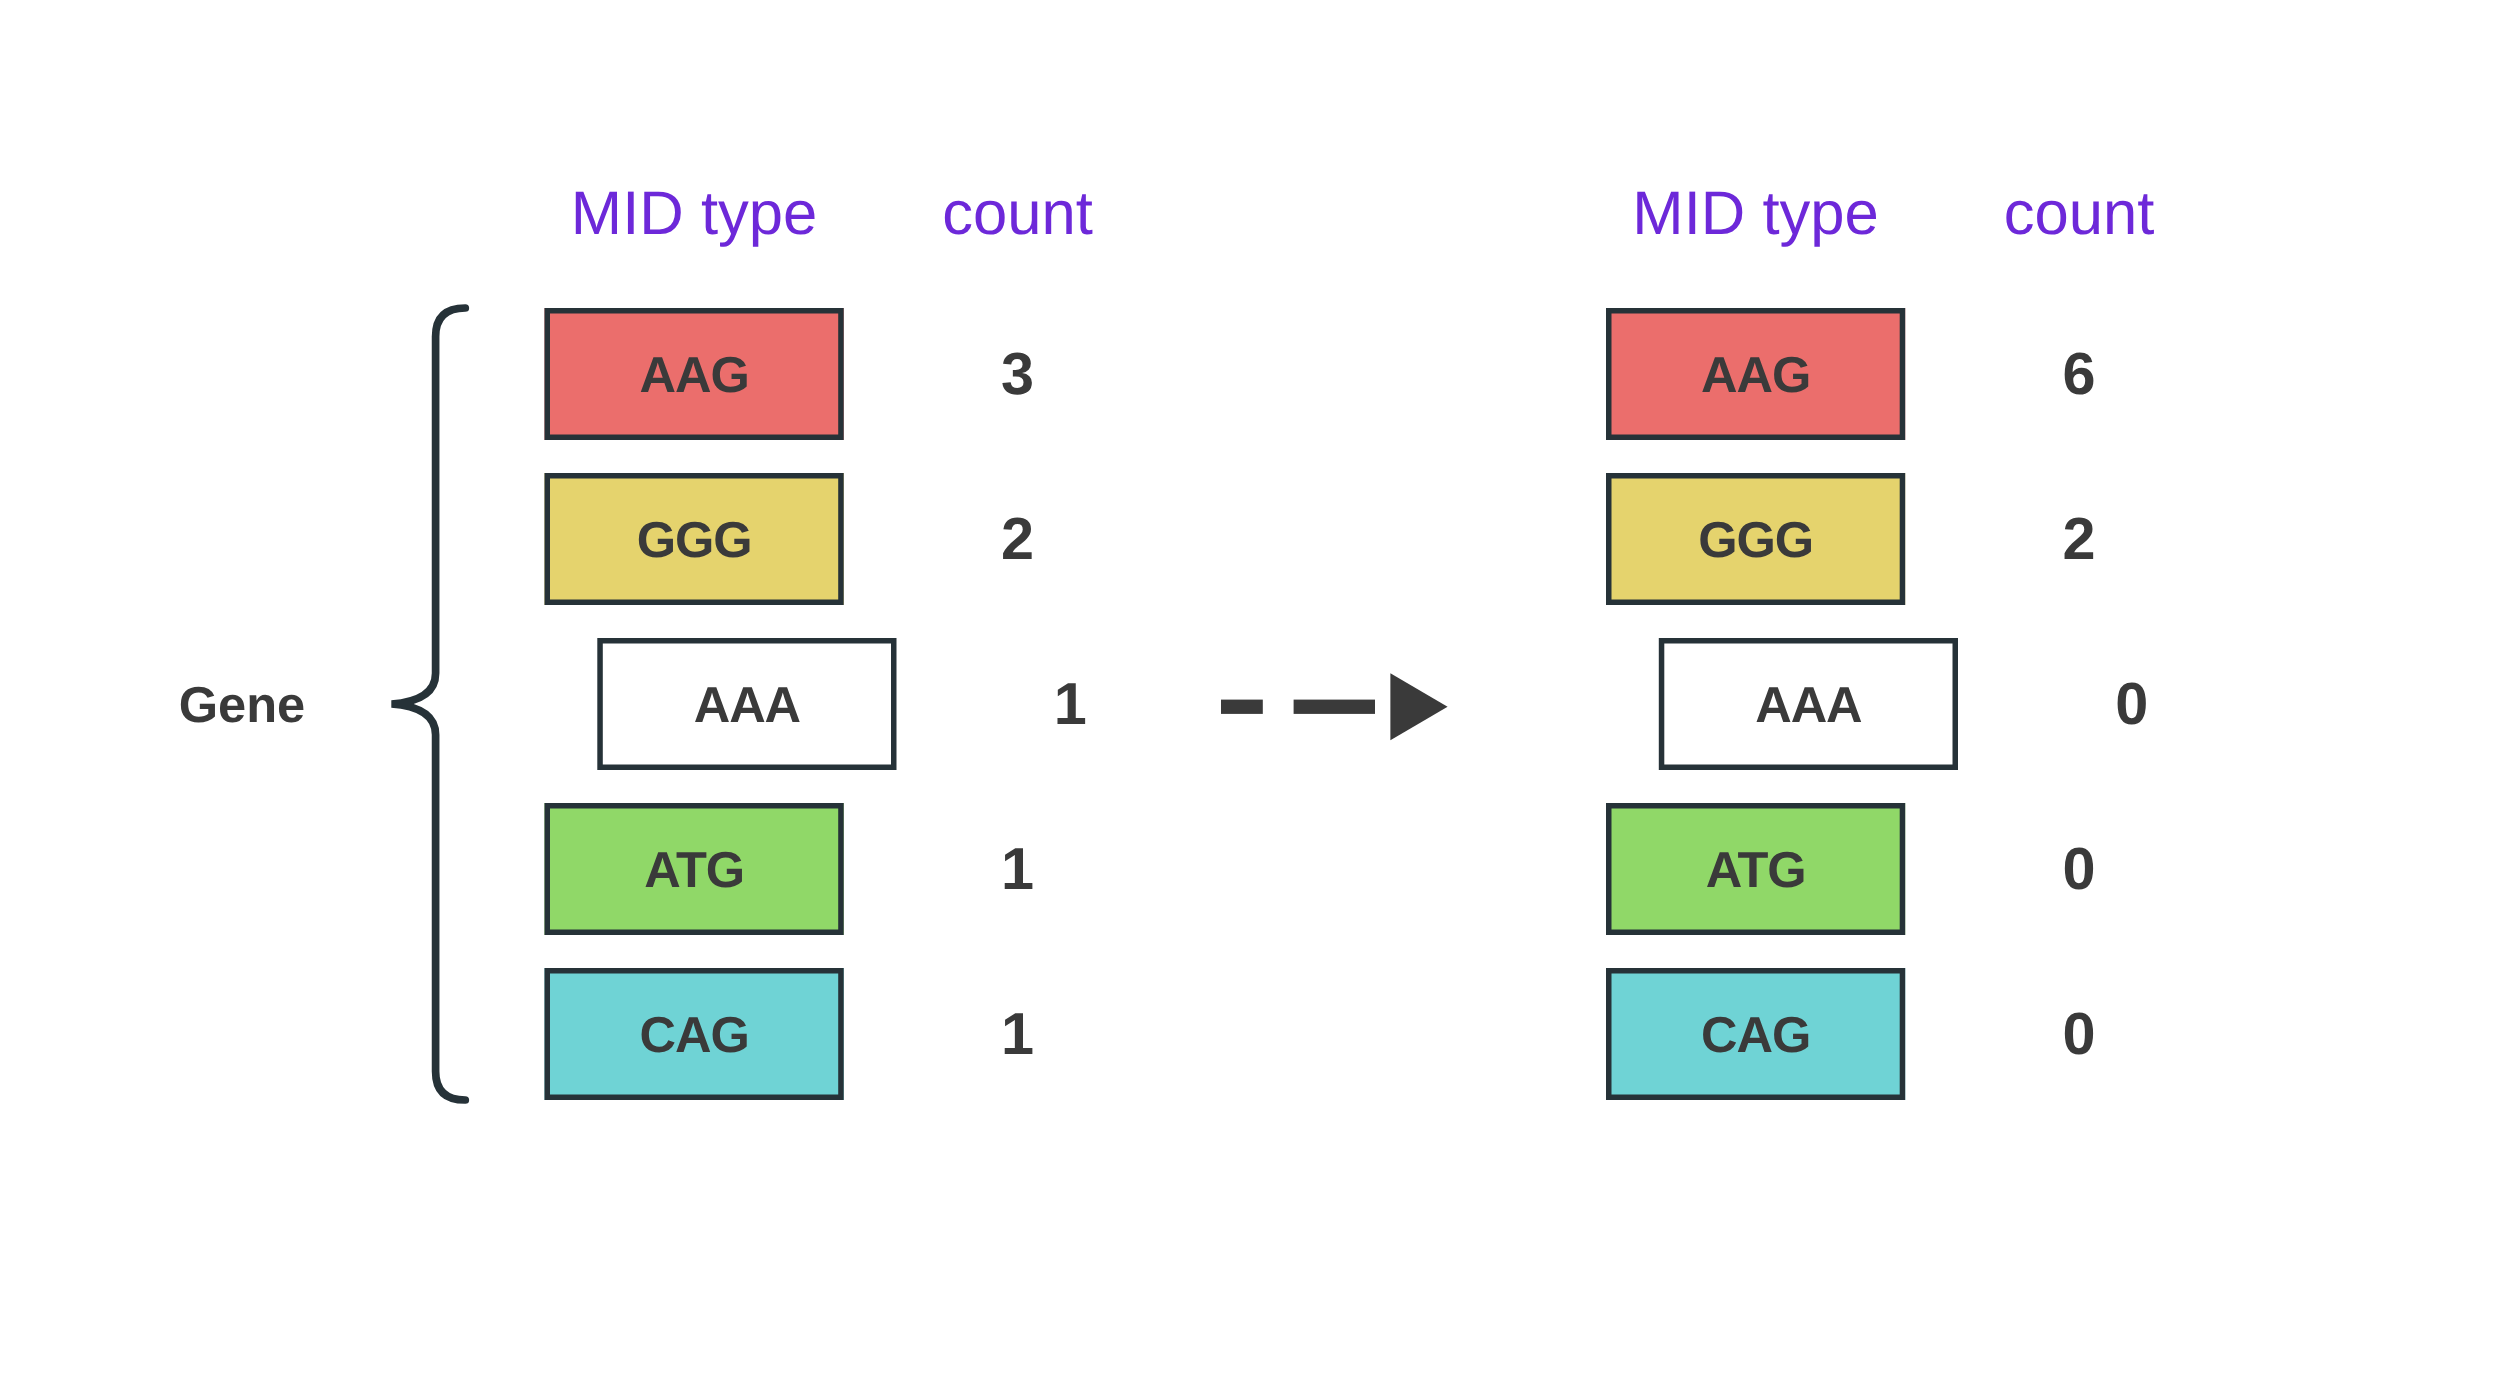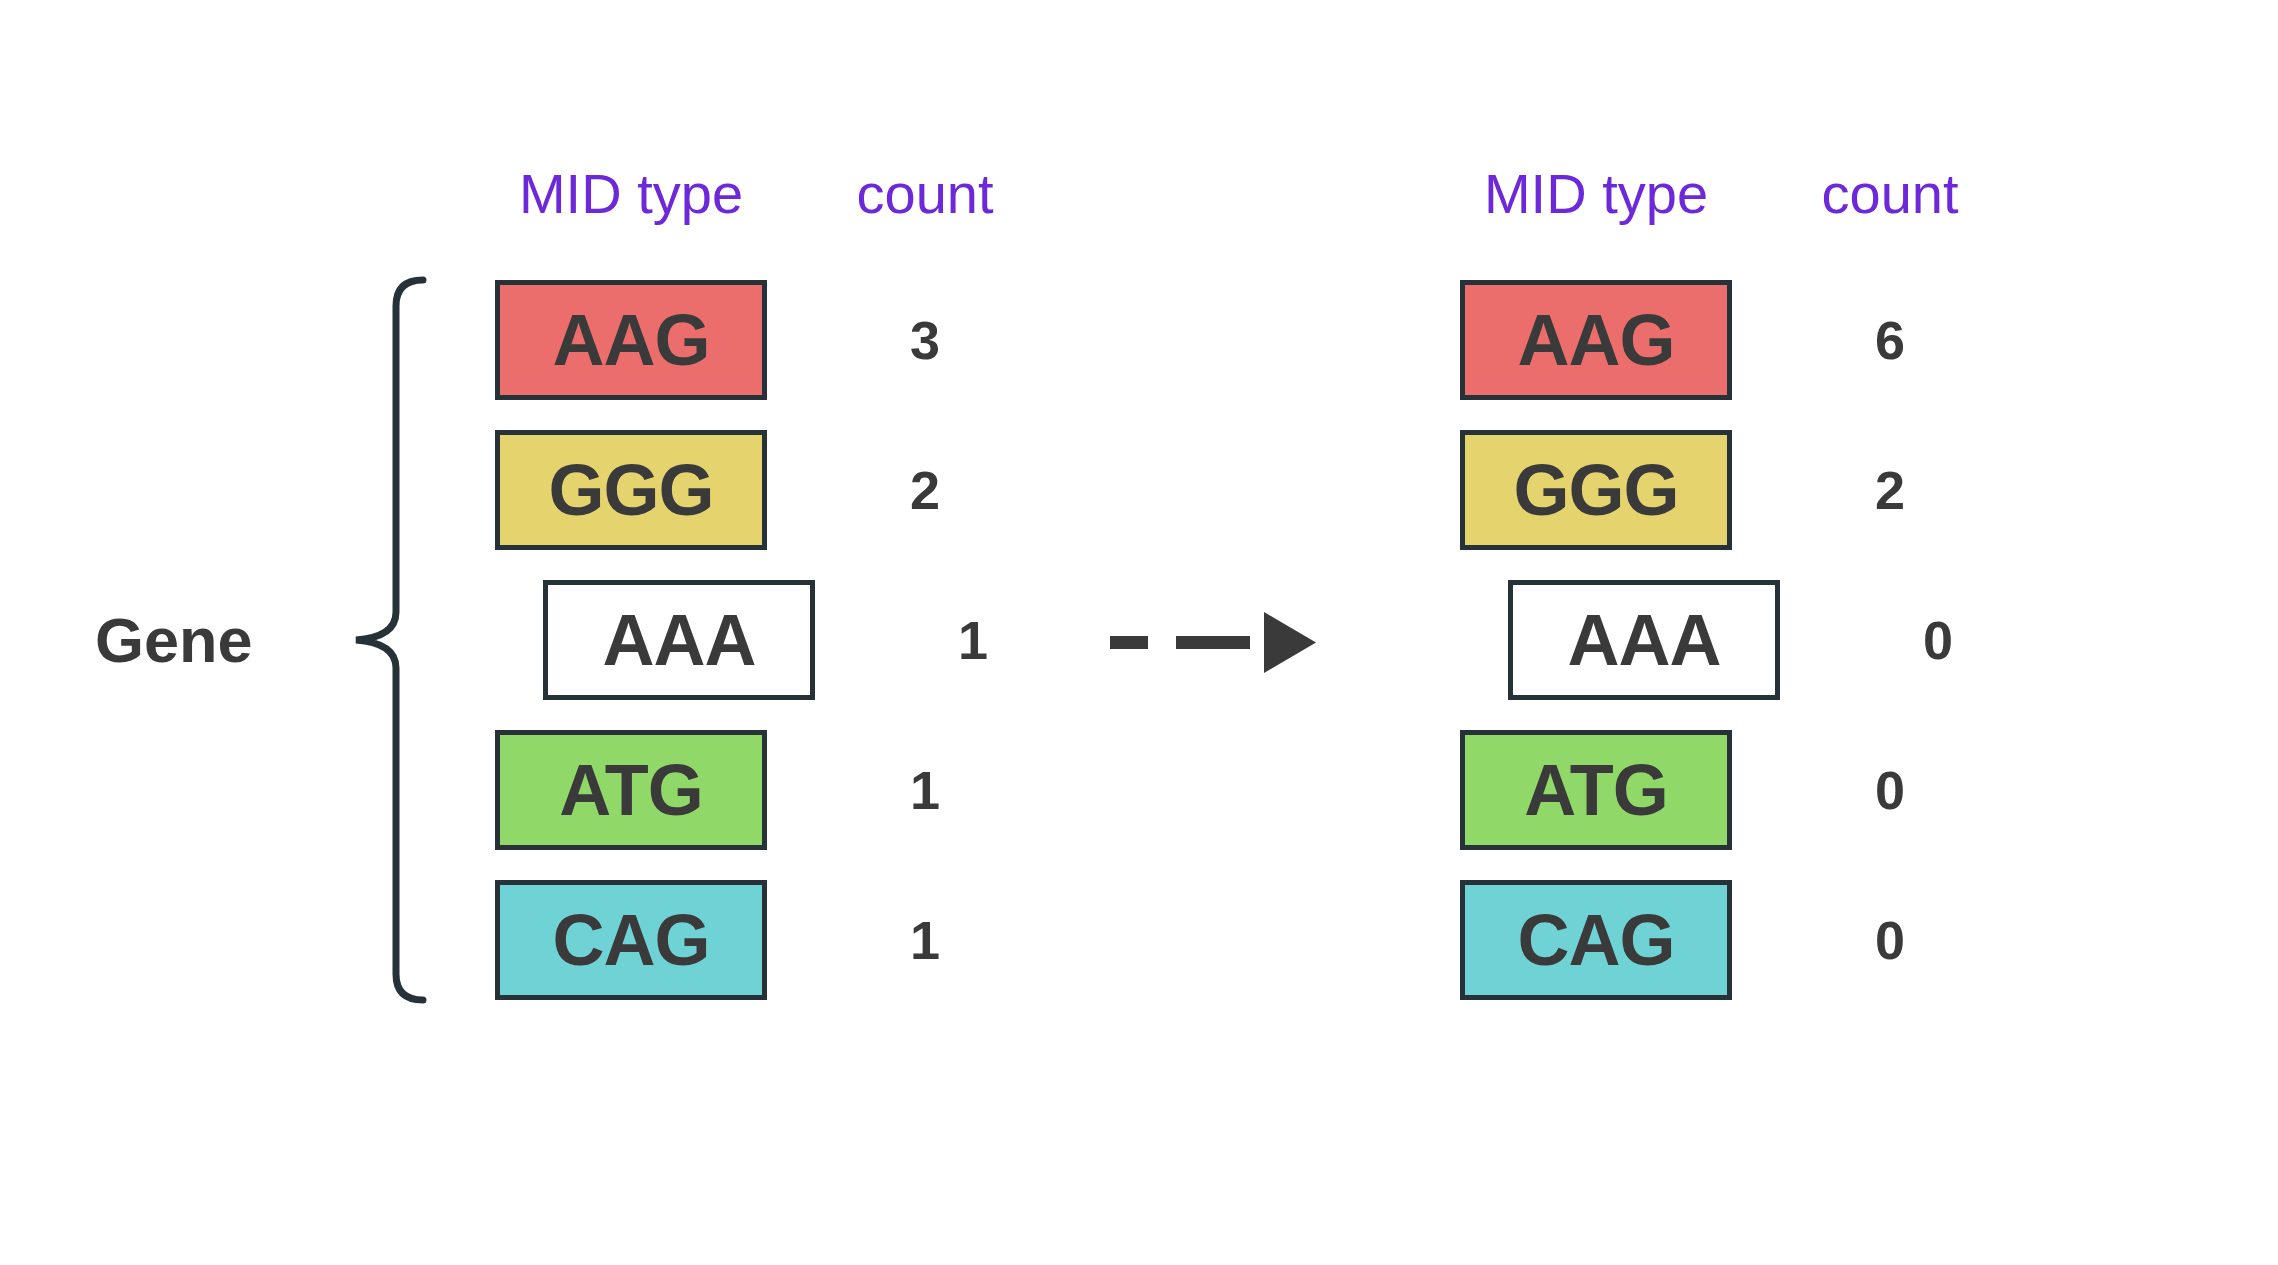--- a/index.html
+++ b/index.html
@@ -28,21 +28,21 @@
   }
   .mid-box {
     position: absolute;
     width: 272px;
     height: 120px;
     box-sizing: border-box;
     border: 5px solid #263238;
     display: flex;
     align-items: center;
     justify-content: center;
-    font-size: 72px;
+    font-size: 46px;
     font-weight: 700;
     color: #3A3A3A;
     letter-spacing: -1px;
   }
   .count-val {
     position: absolute;
     width: 150px;
     height: 120px;
     line-height: 120px;
     text-align: center;
@@ -62,21 +62,22 @@
     color: #3A3A3A;
     white-space: nowrap;
   }
   .gene-label {
     position: absolute;
     left: 95px;
     top: 604px;
     width: 250px;
     height: 72px;
     line-height: 72px;
-    font-size: 63px;
+    text-align: center;
+    font-size: 46px;
     font-weight: 700;
     color: #3A3A3A;
   }
   .brace-svg {
     position: absolute;
     left: 340px;
     top: 266px;
     width: 100px;
     height: 748px;
   }

